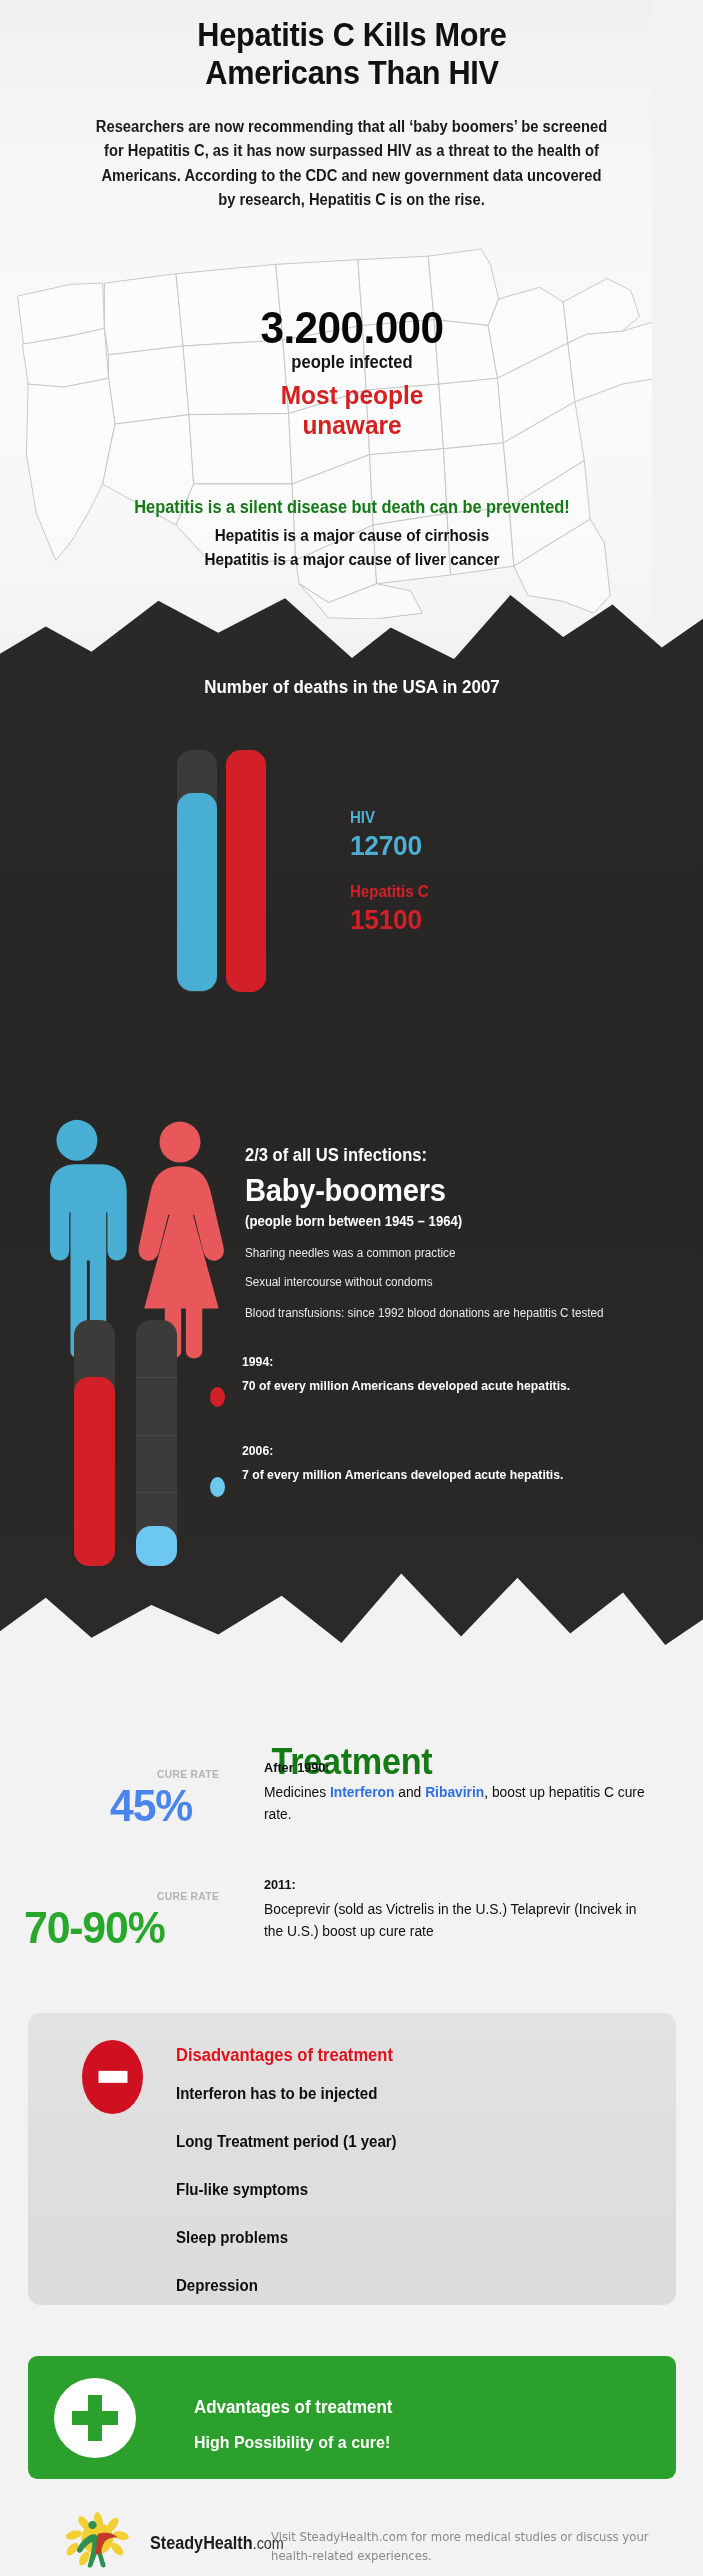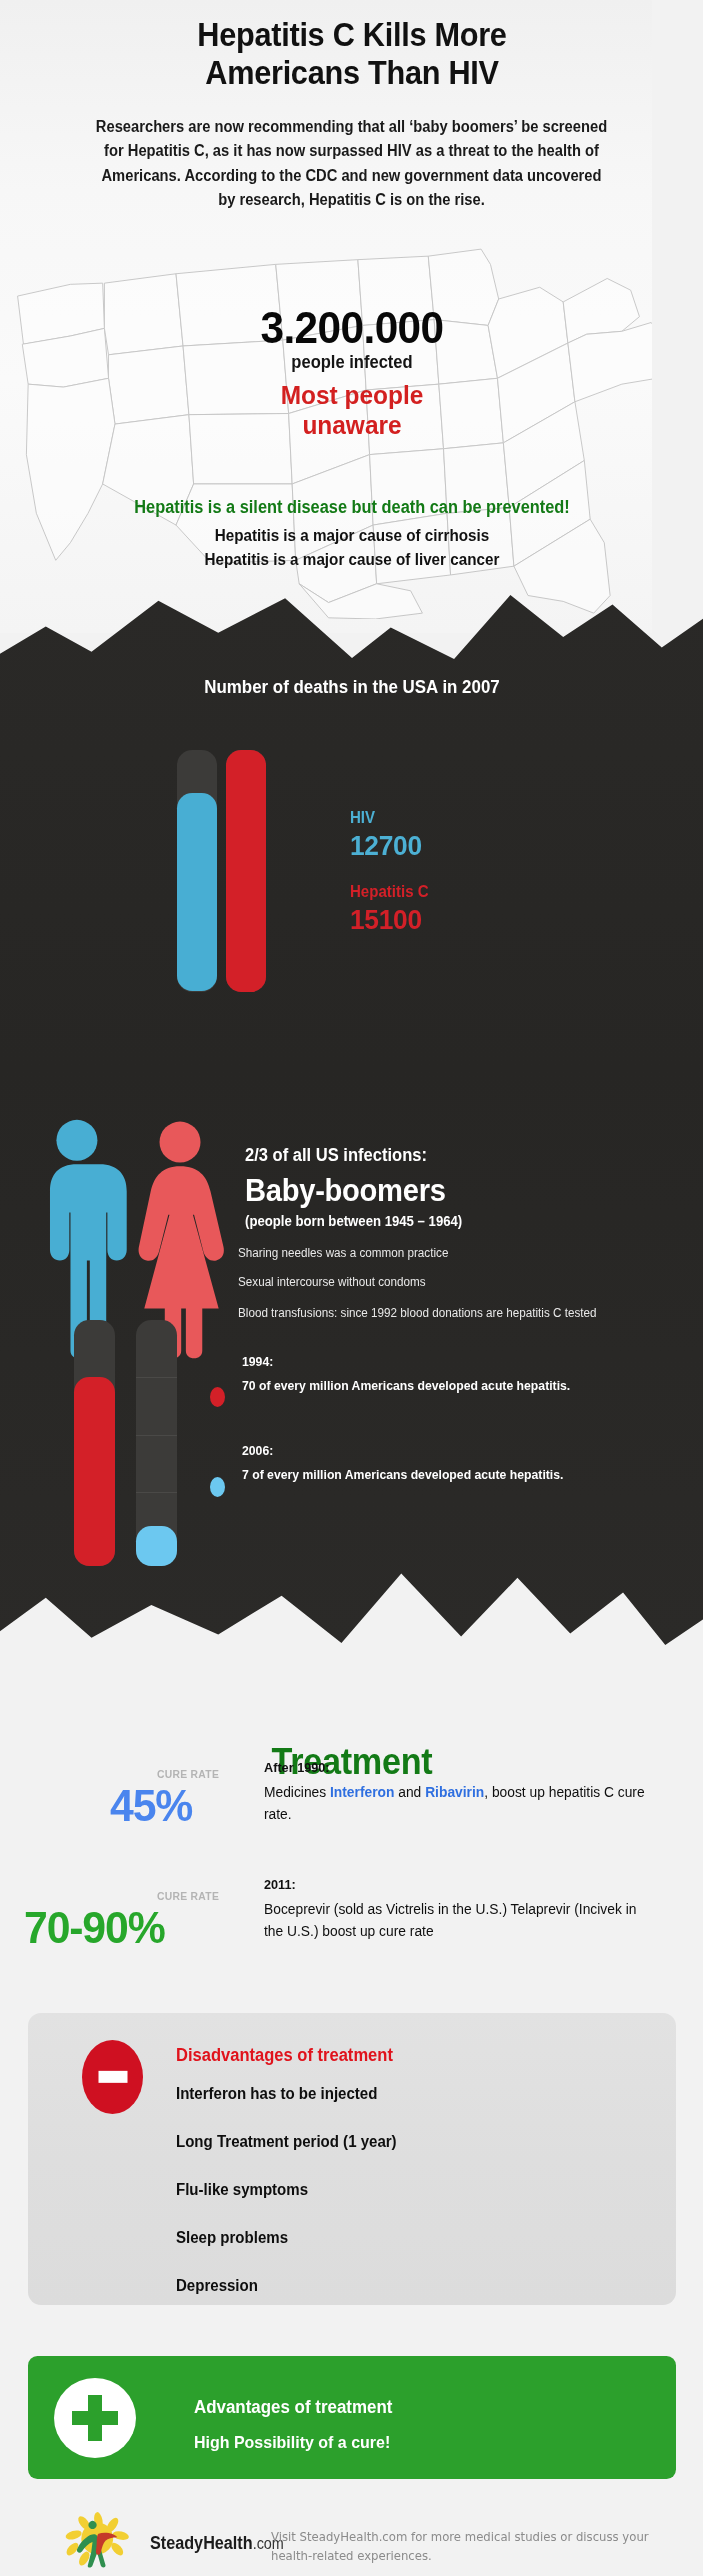--- a/index.html
+++ b/index.html
@@ -122,21 +122,21 @@
     position:absolute; left:245px; top:1173px;
     font-size:31px; font-weight:bold; color:#fff; letter-spacing:-0.3px;
     transform:scaleX(.94); transform-origin:left top;
   }
   .boom-sub{
     position:absolute; left:245px; top:1213px;
     font-size:14px; font-weight:bold; color:#fff;
     transform:scaleX(.94); transform-origin:left top;
   }
   .boom-bullets{
-    position:absolute; left:238px; top:1247px; width:437px;
+    position:absolute; left:245px; top:1247px; width:437px;
   }
   .boom-bullets li{
     list-style:none; font-size:12.3px; color:#e9e9e9; line-height:1.0;
     margin-bottom:16.4px;
     transform:scaleX(.95); transform-origin:left top;
   }
 
   
   .thermo-wrap{ position:absolute; left:59px; top:1308px; width:123px; height:287px; }
 

